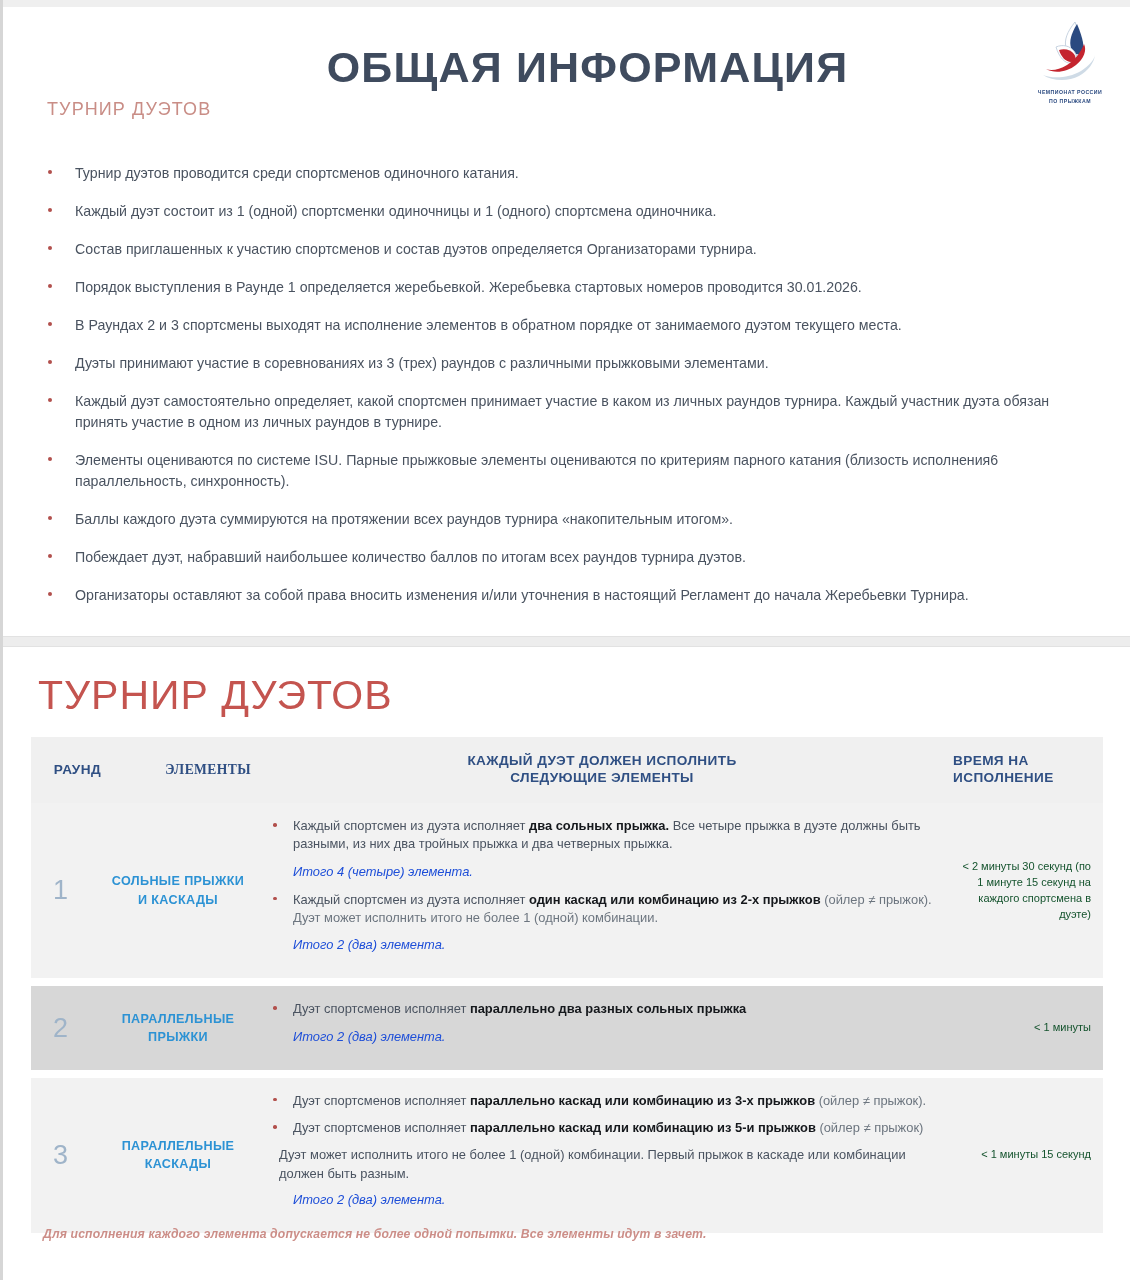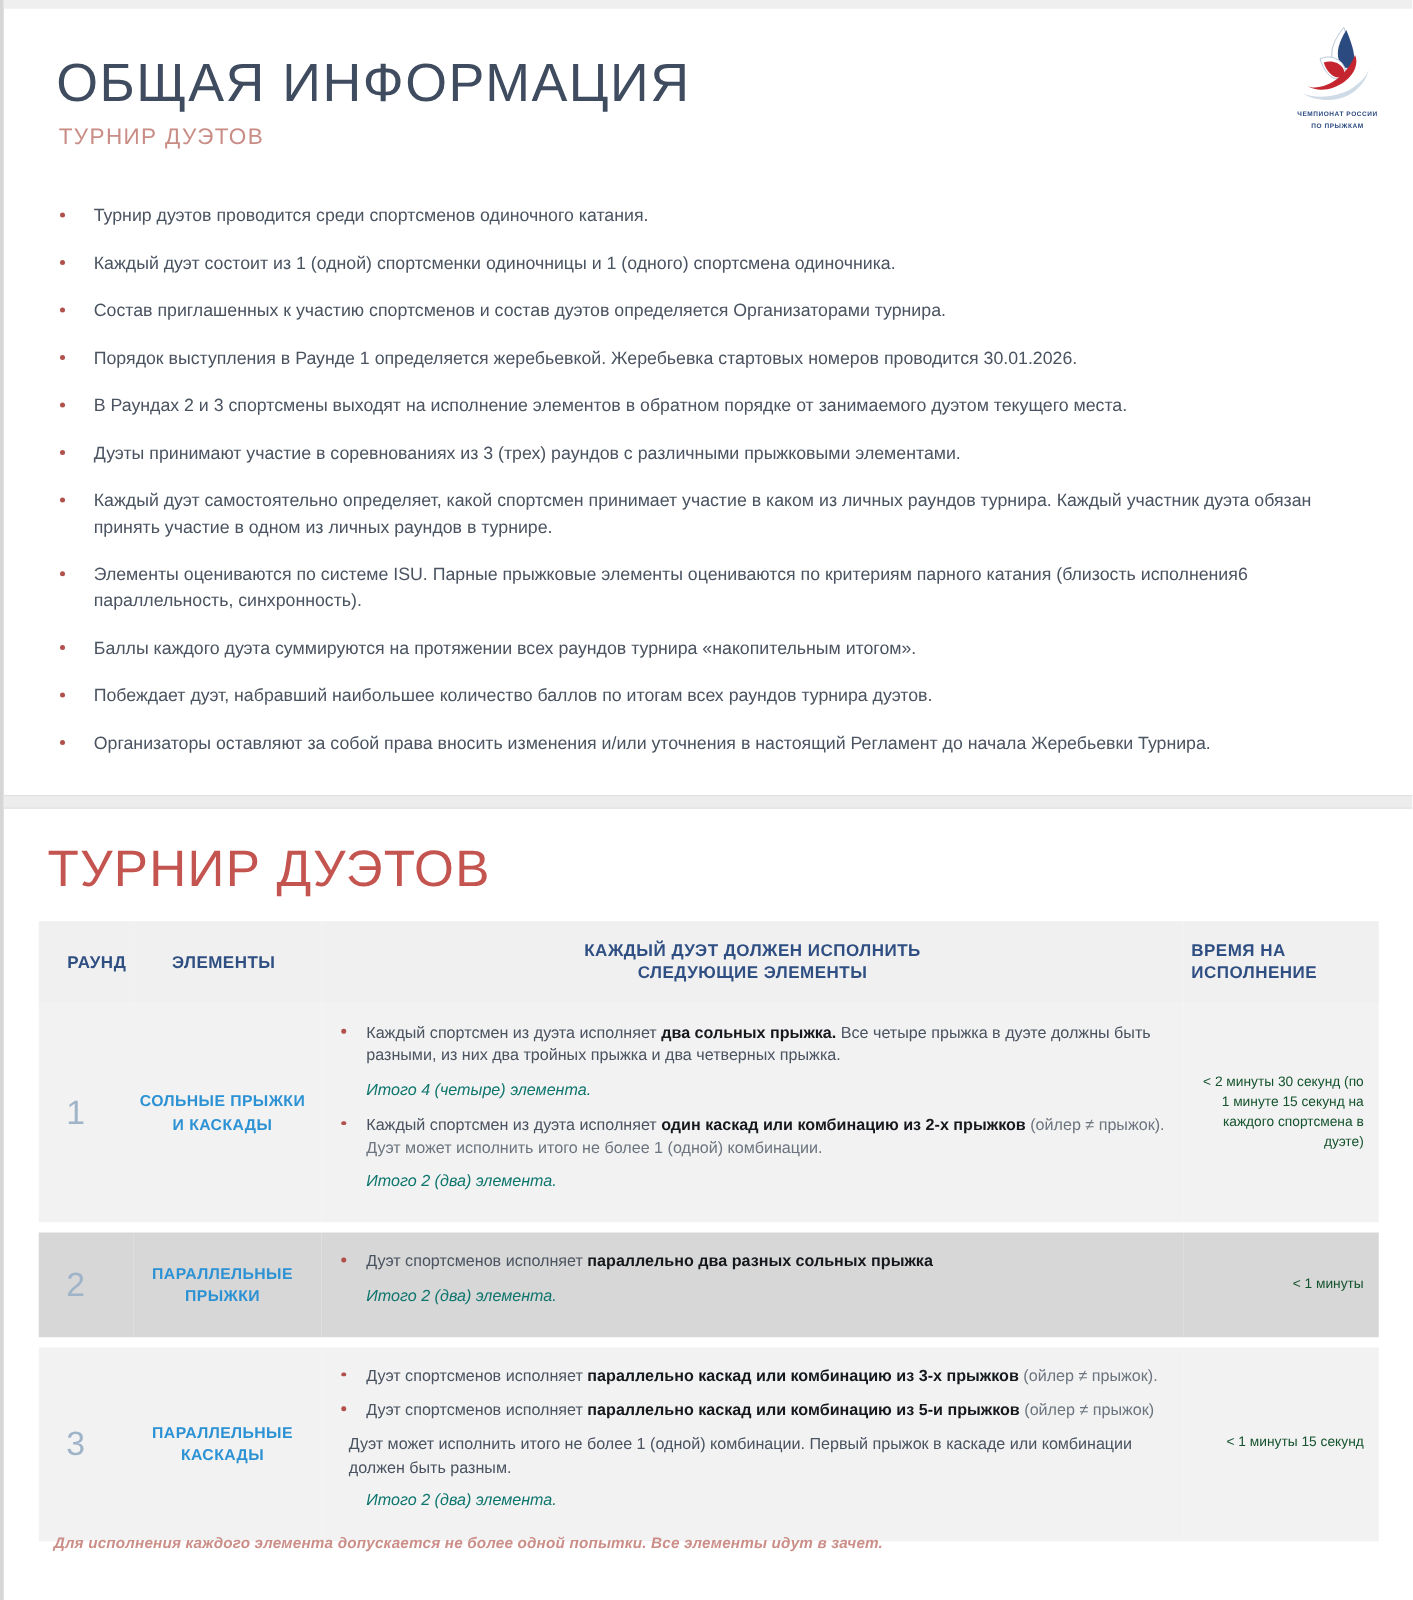--- a/index.html
+++ b/index.html
@@ -34,26 +34,27 @@
 
   
   .header-zone {
     position: absolute;
     top: 45px;
     left: 42px;
     right: 0;
   }
   .main-title {
     font-size: 43px;
-    font-weight: 400;
+    font-weight: 700;
     letter-spacing: 1.2px;
     color: #3f4b5e;
     line-height: 1.05;
     margin: 0;
     white-space: nowrap;
+    text-align: center;
   }
   .sub-title {
     font-size: 18px;
     font-weight: 400;
     letter-spacing: 1.1px;
     color: #c98d86;
     margin: 9px 0 0 2px;
     white-space: nowrap;
   }
 
@@ -152,21 +153,21 @@
     background: #f0f0f0;
     color: #2f4f83;
     font-size: 13.6px;
     font-weight: bold;
     letter-spacing: 0.4px;
     line-height: 1.25;
     height: 58px;
     padding: 4px 6px;
   }
   .th-round   { width: 76px;  text-align: right; padding-left: 22px !important; }
-  .th-elems   { width: 150px; text-align: center; padding-left: 0 !important; }
+  .th-elems   { width: 150px; text-align: right; padding-left: 0 !important; font-family: Liberation Serif, serif; }
   .th-desc    { width: 690px; text-align: center; }
   .th-time    { width: 156px; text-align: left; }
 
   .row-light > td { background: #f2f2f2; }
   .row-dark  > td { background: #d7d7d7; }
   .row-gap td {
     background: #ffffff;
     height: 8px;
     padding: 0;
     border: none;
@@ -222,21 +223,21 @@
     height: 3.5px;
     background: #b2504c;
     border-radius: 50%;
   }
   .desc-list li b { color: #15181c; font-weight: bold; }
   .desc-list li .muted { color: #6c757f; }
 
   .total-line {
     font-size: 12.9px;
     font-style: italic;
-    color: #0f766e;
+    color: #1d4ed8;
     margin: 8px 0 10px 26px;
     line-height: 1.4;
   }
   .plain-line {
     font-size: 12.9px;
     color: #4a5360;
     margin: 2px 0 8px 12px;
     line-height: 1.42;
   }
 

